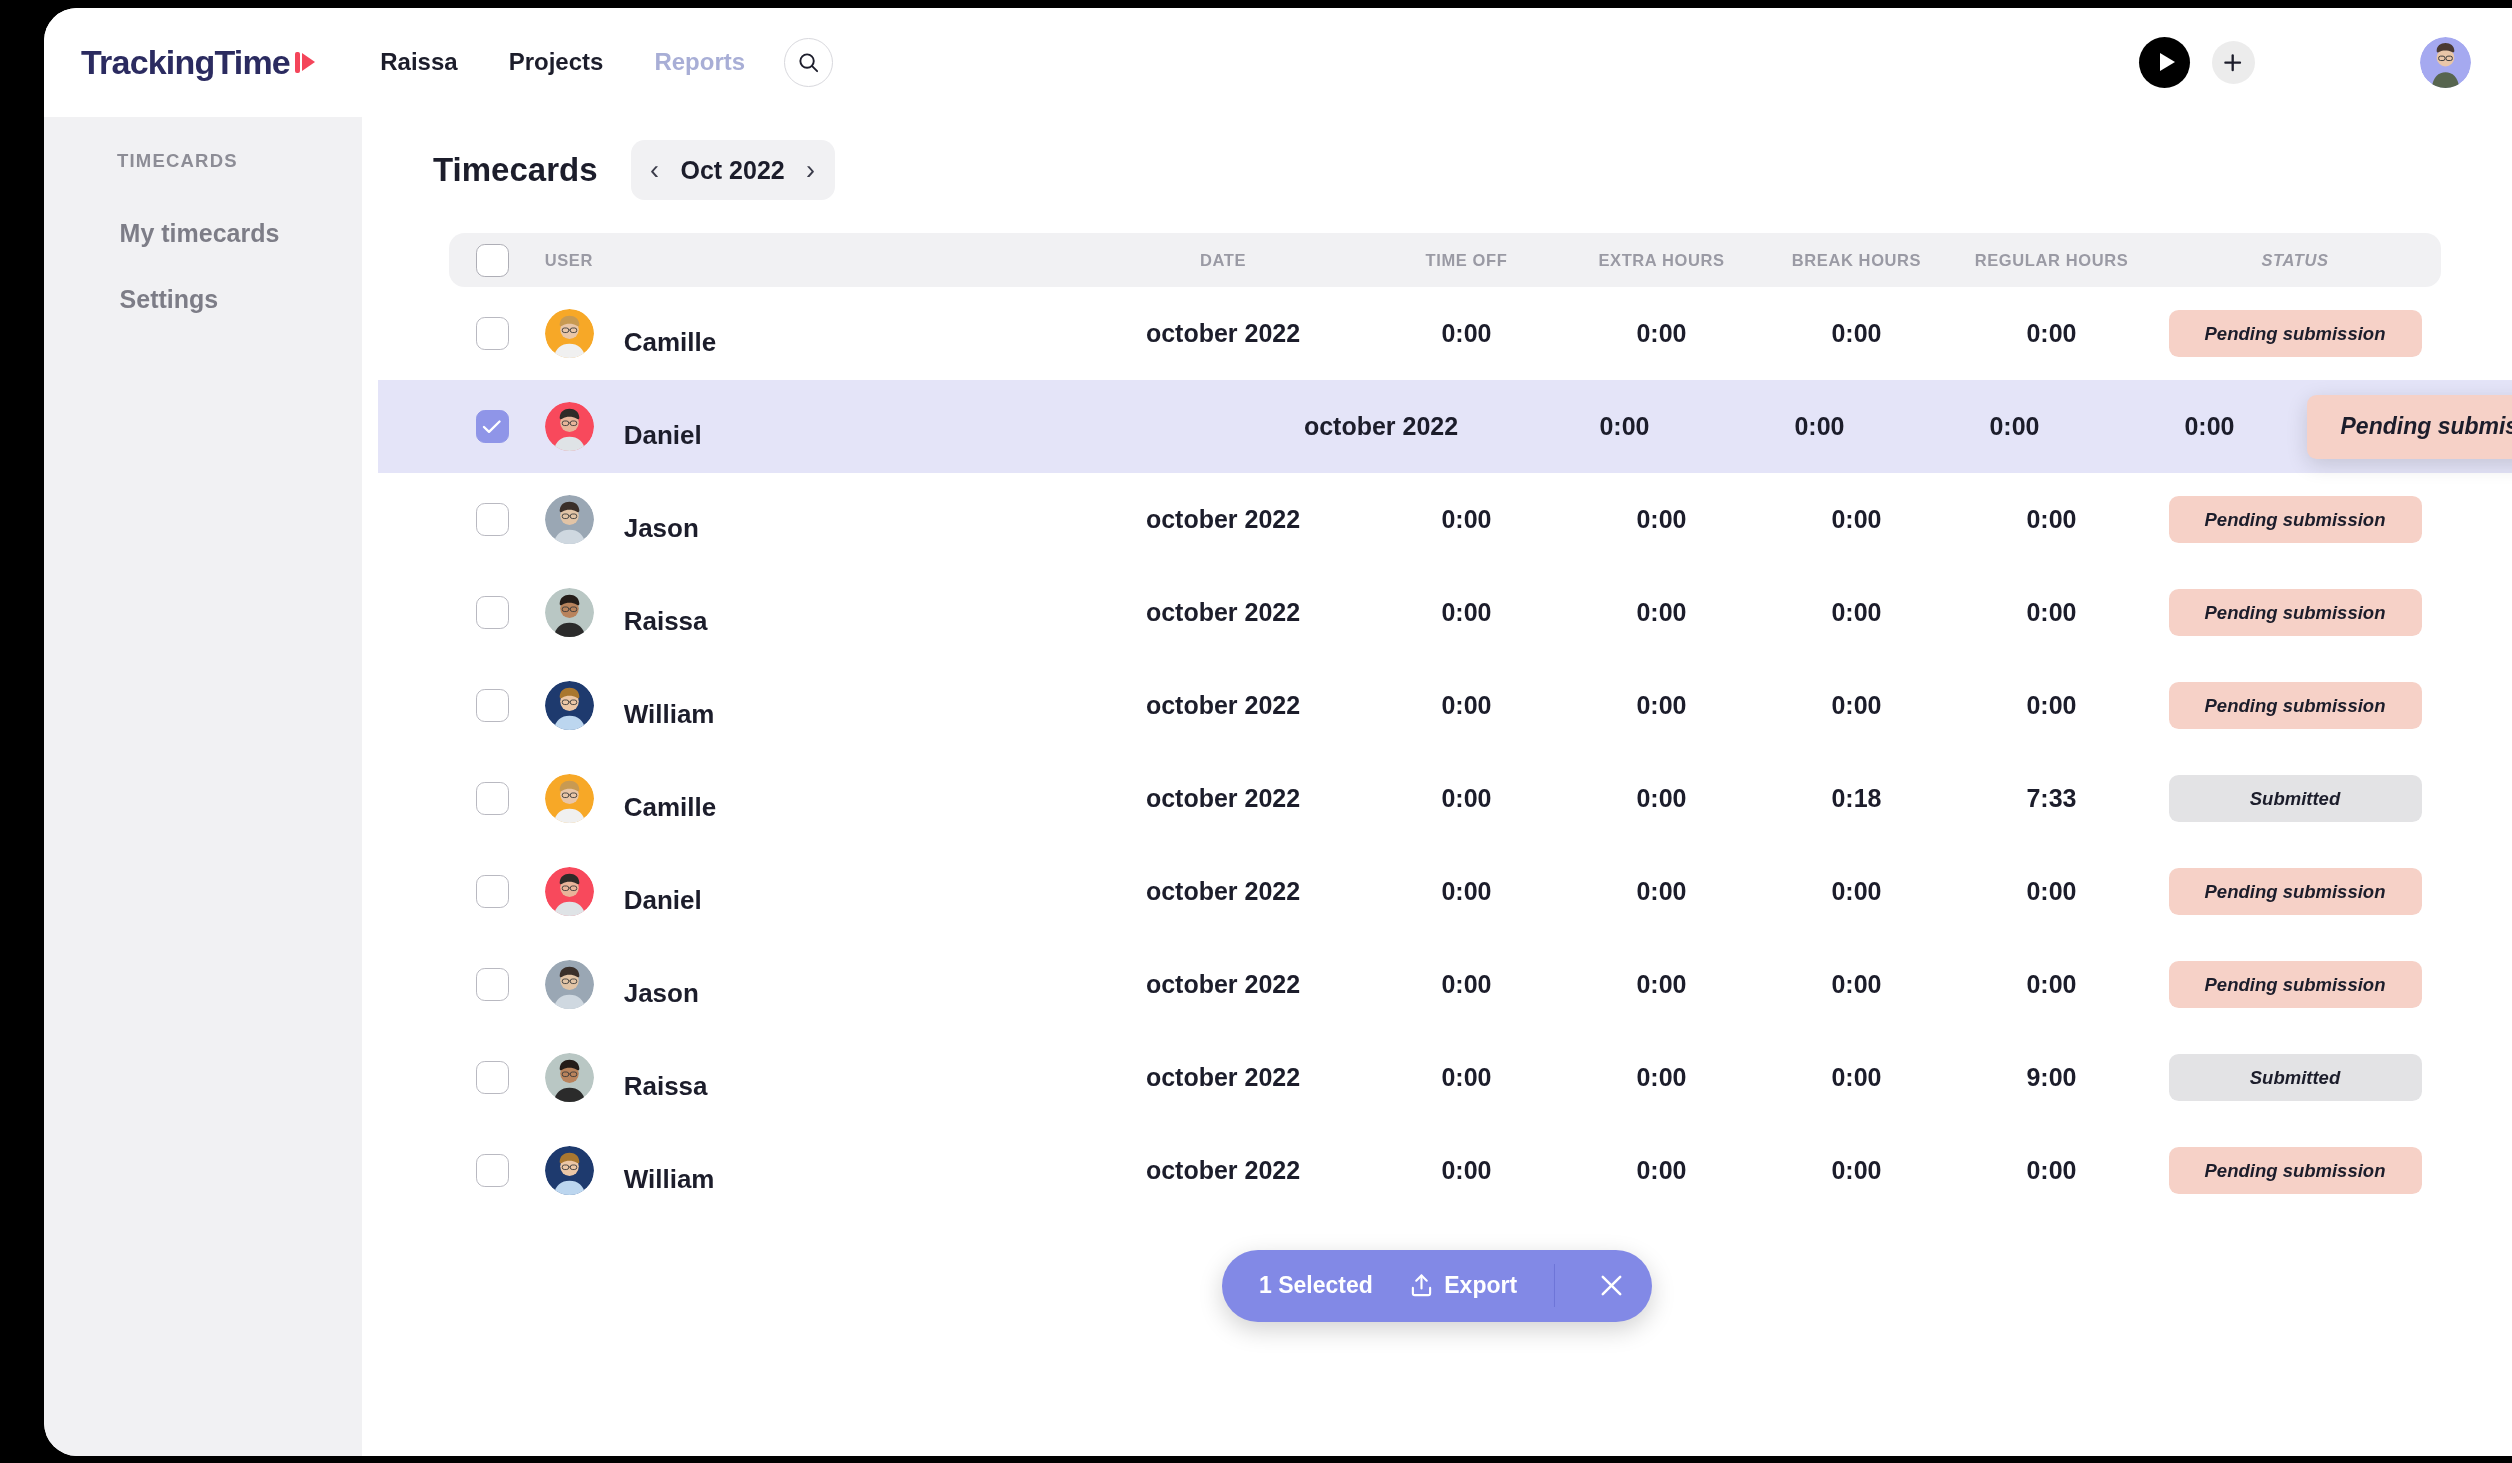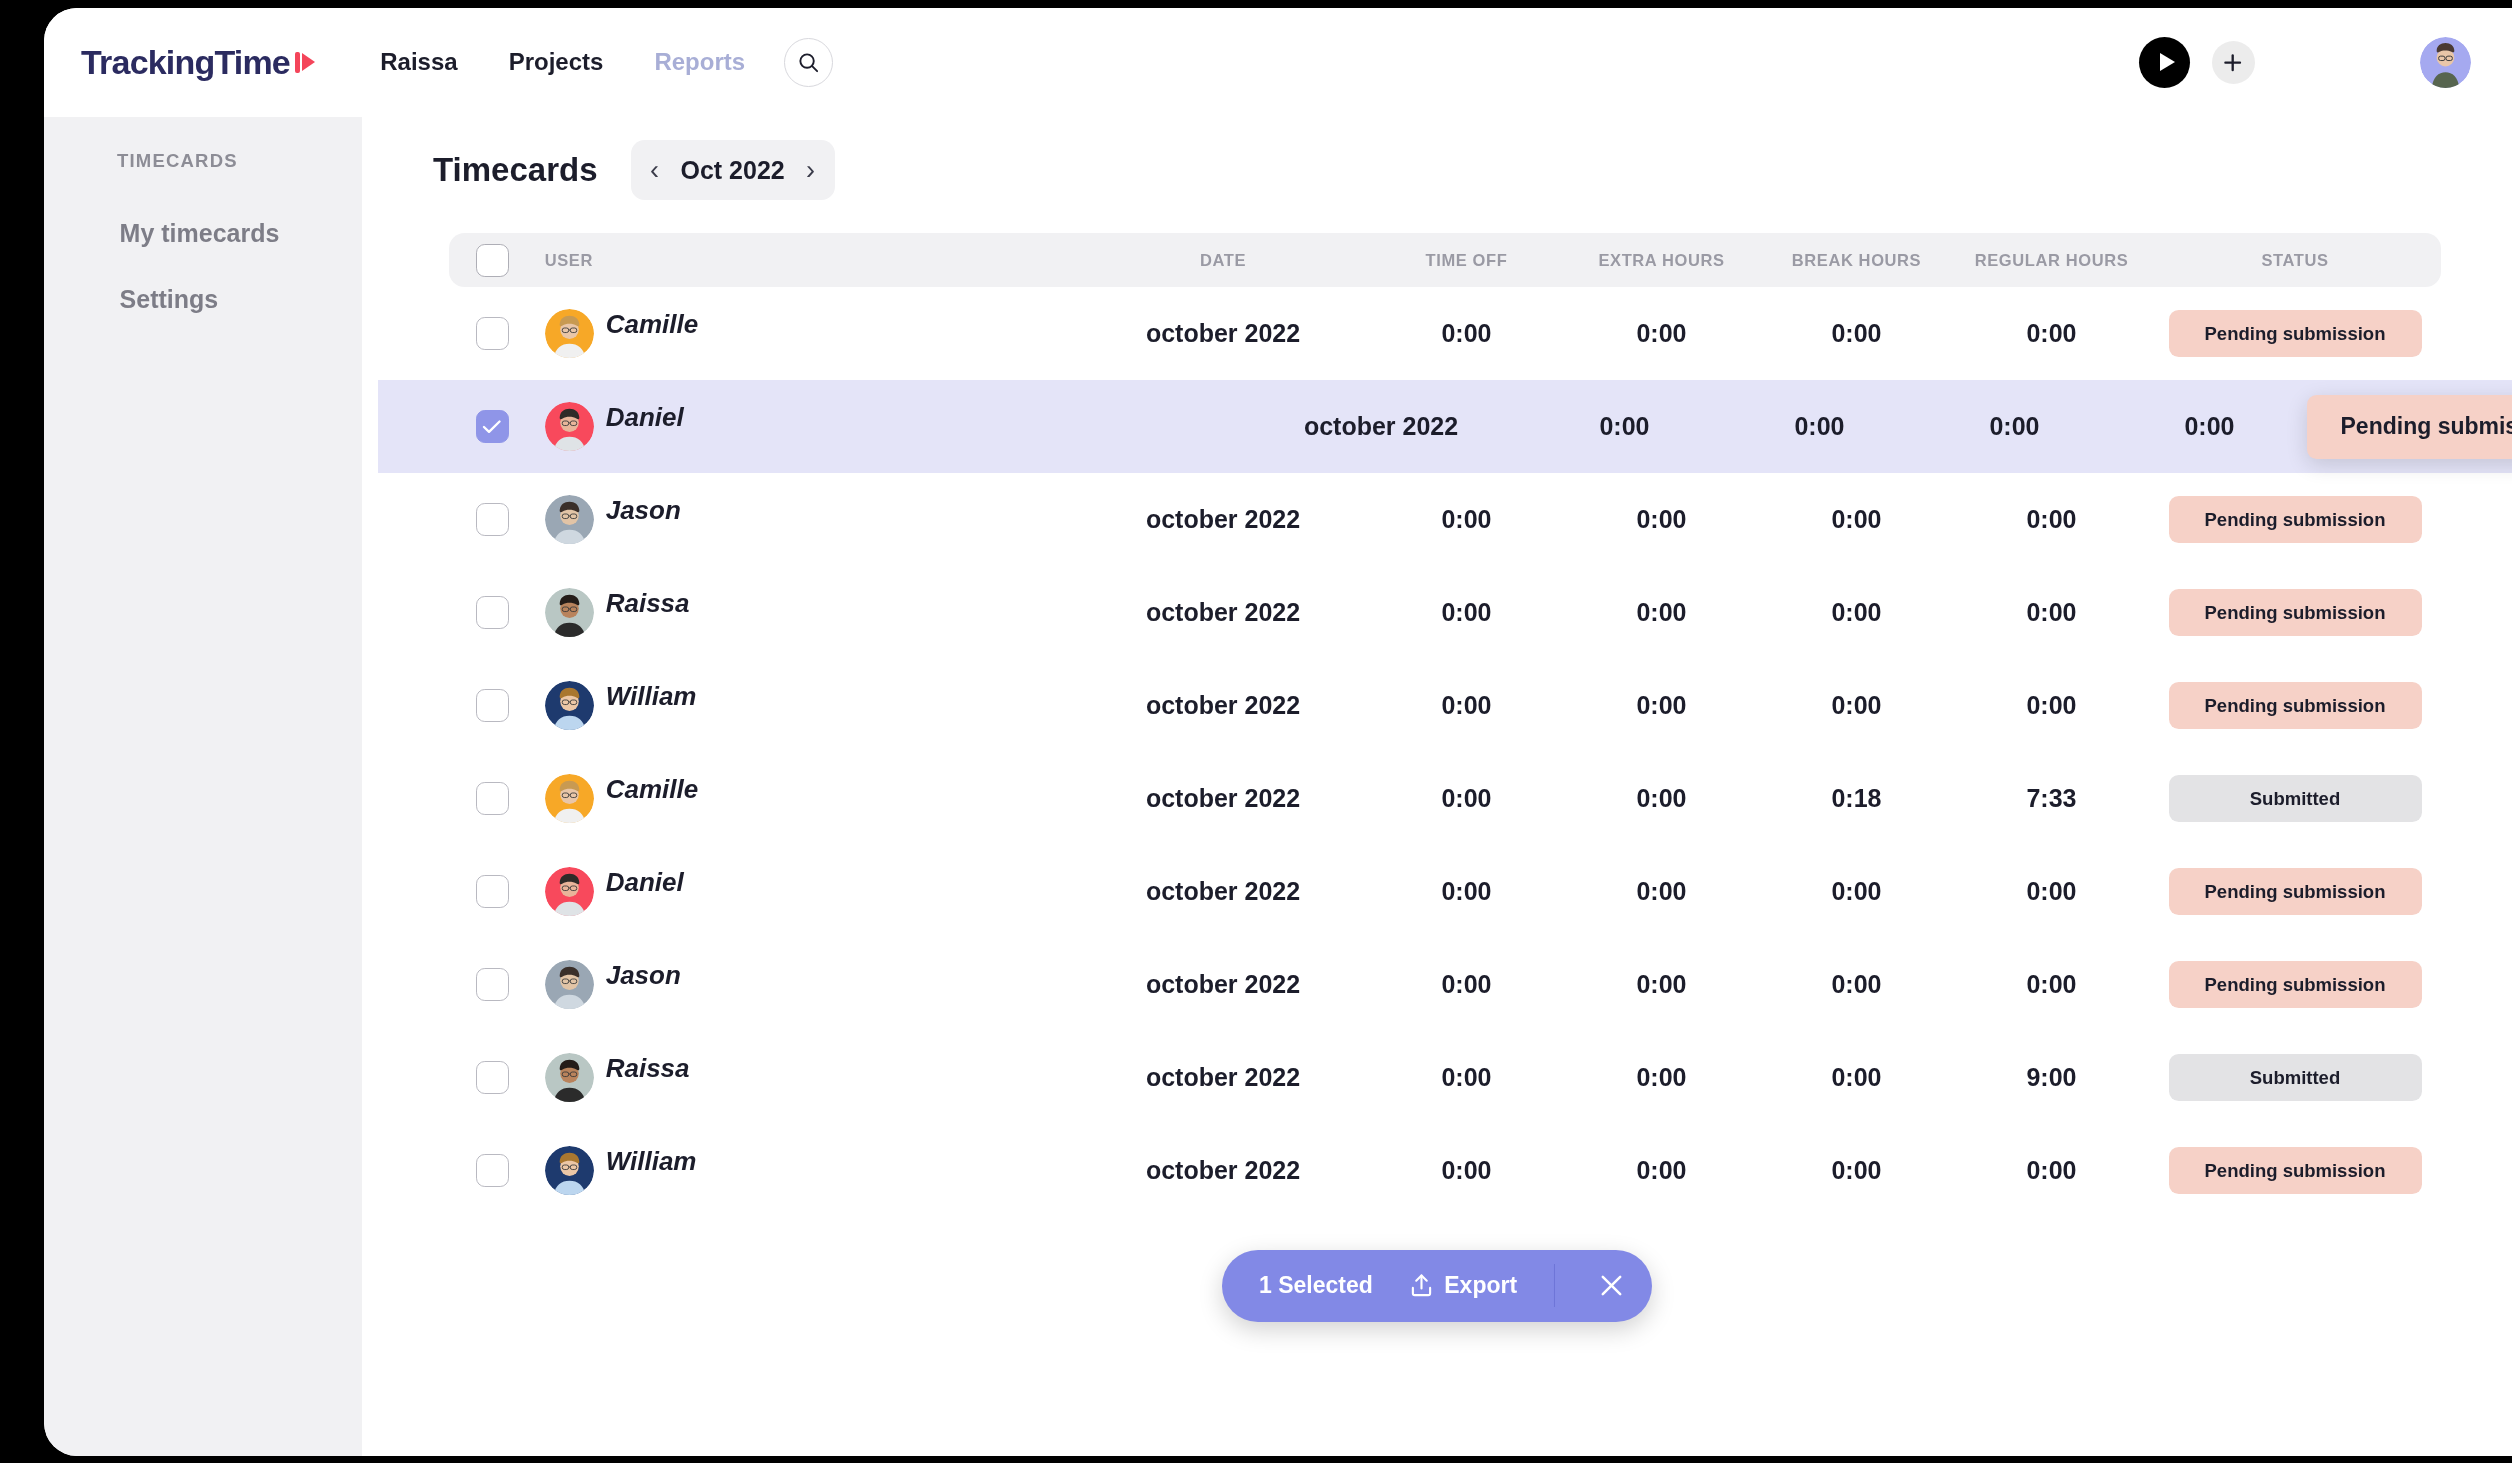--- a/index.html
+++ b/index.html
@@ -266,21 +266,21 @@
     border-radius: 15.6px;
     display: flex;
     align-items: center;
     position: relative;
     margin-right: 71px;
   }
   .col-check  { width: 86px; display: flex; justify-content: center; flex: none; }
   .col-user   { flex: 1 1 auto; padding-left: 9.7px; }
   .col-date   { width: 292px; flex: none; text-align: center; }
   .col-num    { width: 195px; flex: none; text-align: center; }
-  .col-status { width: 292px; flex: none; text-align: center; }
+  .col-status { width: 292px; flex: none; text-align: center; font-style: italic; }
 
   .th {
     font-size: 16.5px;
     font-weight: 700;
     color: #9a9aa4;
     letter-spacing: 0.6px;
     white-space: nowrap;
   }
 
   .rows { position: relative; }
@@ -311,23 +311,22 @@
   .chk.checked {
     background: #8f95e8;
     border-color: #8f95e8;
     display: flex;
     align-items: center;
     justify-content: center;
   }
 
   .user-cell {
     display: flex;
-    align-items: flex-start;
-    gap: 12px;
-    font-style: italic;
+    align-items: flex-end;
+    gap: 30px;
   }
   .avatar {
     width: 49px; height: 49px;
     border-radius: 50%;
     overflow: hidden;
     flex: none;
     position: relative;
   }
   .avatar svg { display: block; }
   .user-name {

